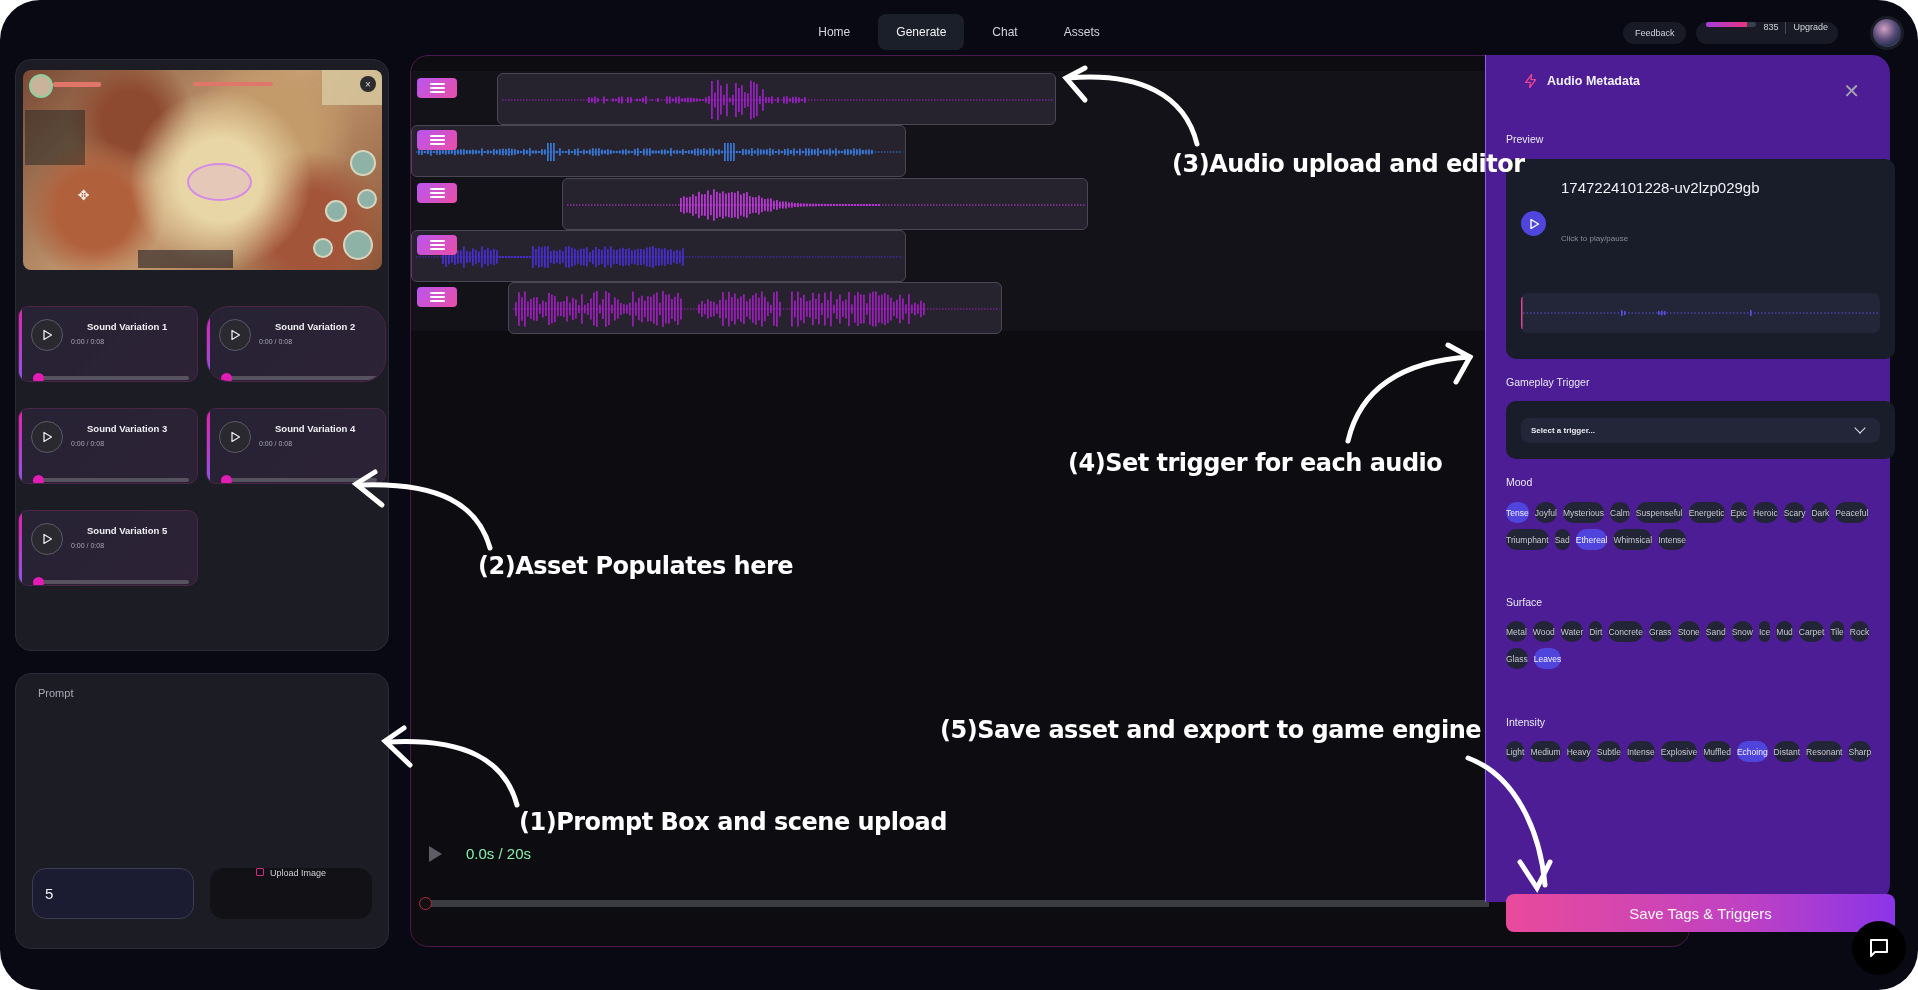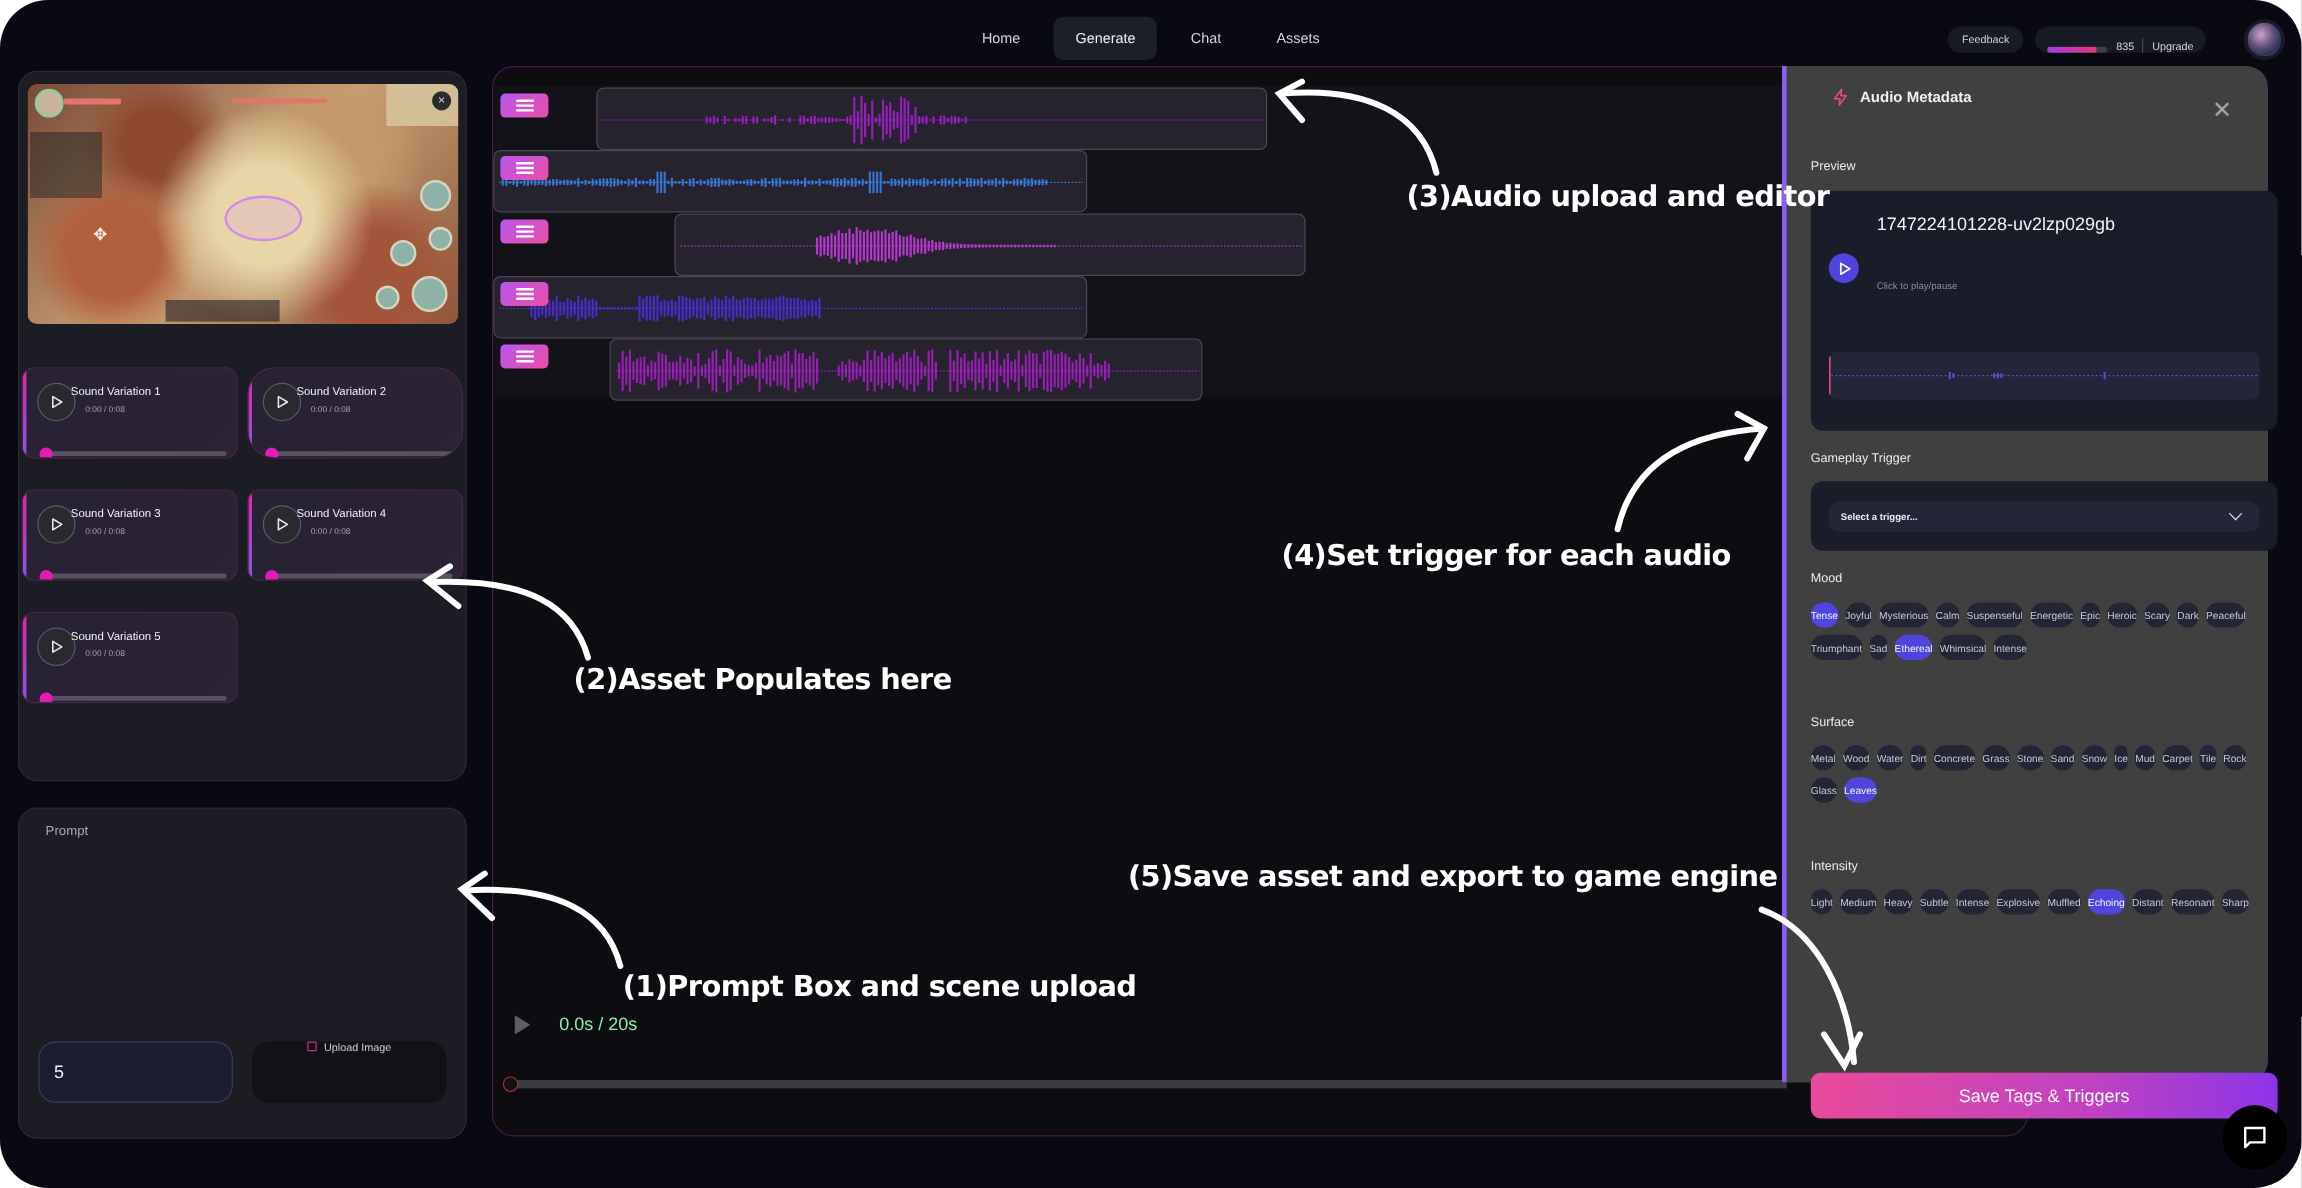--- a/index.html
+++ b/index.html
@@ -6,21 +6,21 @@
 html,body{width:1918px;height:990px;overflow:hidden;background:#ffffff}
 body{font-family:"Liberation Sans",sans-serif;color:#e6e6ee;position:relative}
 .app{position:absolute;left:0;top:0;width:1918px;height:990px;background:#090913;border-radius:40px;overflow:hidden}
 
 
 .nav{position:absolute;top:14px;left:0;width:100%;height:38px;display:flex;justify-content:center;gap:10px}
 .nav-tab{height:36px;padding:0 18px;display:flex;align-items:center;font-size:12px;color:#d4d4dc;border-radius:8px;cursor:pointer}
 .nav-tab.active{background:#1b1f29;color:#f2f2f7}
 .top-right{position:absolute;top:22px;right:80px;display:flex;gap:10px;align-items:center}
 .feedback{height:22px;padding:0 12px;border-radius:11px;background:#181b25;font-size:9px;color:#d3d3db;display:flex;align-items:center}
-.credits{height:22px;padding:0 10px;border-radius:11px;background:#181b25;display:flex;align-items:flex-end;gap:7px;font-size:9px;color:#d3d3db}
+.credits{height:22px;padding:0 10px;border-radius:11px;background:#181b25;display:flex;align-items:flex-start;gap:7px;font-size:9px;color:#d3d3db}
 .credit-bar{width:50px;height:5px;border-radius:3px;background:#3b3f4d;overflow:hidden}
 .credit-fill{height:100%;background:linear-gradient(90deg,#a33de0,#e8347d)}
 .credit-sep{width:1px;height:12px;background:#444857}
 .avatar{position:absolute;top:16px;right:14px;width:34px;height:34px;border-radius:50%;border:3px solid #1a1c25;background:radial-gradient(circle at 40% 35%,#cfa3c4,#5b4b78 45%,#2a3452 70%,#8a93b5);}
 
 
 .left-top{position:absolute;left:15px;top:59px;width:374px;height:592px;background:#1c1c25;border:1px solid #2a2b36;border-radius:16px}
 .scene{position:absolute;left:7px;top:10px;width:359px;height:200px;border-radius:8px;overflow:hidden;
  background:
   radial-gradient(circle at 55% 55%,#e9d6a6 0 18%,transparent 40%),
@@ -37,21 +37,21 @@
 .scene-ring{position:absolute;left:164px;top:93px;width:65px;height:38px;border-radius:50%;border:2px solid #d48ae8;background:rgba(220,160,240,.25)}
 .scene-btn{position:absolute;border-radius:50%;background:#8fb2a6;border:2px solid #d6d6c0}
 .scene-quest{position:absolute;left:2px;top:40px;width:60px;height:55px;background:rgba(20,30,30,.45)}
 .scene-chat{position:absolute;left:115px;top:180px;width:95px;height:18px;background:rgba(20,20,30,.55)}
 .scene-dpad{position:absolute;left:38px;top:103px;width:45px;height:45px;color:#fff;font-size:14px;text-align:center;line-height:45px;opacity:.9}
 
 .cards{position:absolute;left:2px;top:246px;width:370px}
 .card{position:absolute;width:180px;height:76px;background:linear-gradient(135deg,#262234,#2d2236);border:1px solid #4a2546;border-radius:10px;overflow:hidden}
 .card::before{content:"";position:absolute;left:0;top:0;bottom:0;width:3px;background:linear-gradient(180deg,#e61fb1,#8b55e8)}
 .card-play{position:absolute;left:12px;top:12px;width:32px;height:32px;border-radius:50%;border:1px solid #5a5a66;background:#2a2930;display:flex;align-items:center;justify-content:center;cursor:pointer}
-.card-title{position:absolute;left:40px;top:14px;font-size:9.5px;font-weight:normal;color:#f1f1f5}
+.card-title{position:absolute;left:68px;top:14px;font-size:9.5px;font-weight:bold;color:#f1f1f5}
 .card-time{position:absolute;left:52px;top:31px;font-size:7px;color:#a6a6b2}
 .card-track{position:absolute;left:18px;top:69px;width:152px;height:4px;background:#56525f;border-radius:2px}
 .card-knob{position:absolute;left:14px;top:66px;width:11px;height:11px;border-radius:50%;background:#e31cb6}
 
 .left-bottom{position:absolute;left:15px;top:673px;width:374px;height:276px;background:#1c1c25;border:1px solid #2a2b36;border-radius:16px}
 .prompt-label{position:absolute;left:22px;top:13px;font-size:11px;color:#a9a9b4}
 .prompt-box{position:absolute;left:16px;top:52px;width:340px;height:121px;background:#1b1c31;border:1px solid #3c3d52;border-radius:14px}
 .prompt-placeholder{position:absolute;left:20px;top:28px;font-size:11.5px;color:#e0e0ea}
 .send-icon{position:absolute;right:18px;bottom:14px;color:#8e2459;font-size:14px;cursor:pointer}
 .count-field{position:absolute;left:16px;top:194px;width:162px;height:51px;background:#1b1c31;border:1px solid #3c3d52;border-radius:14px;font-size:15px;color:#f0f0f5;padding-left:12px;display:flex;align-items:center}
@@ -64,21 +64,21 @@
 .track-handle{position:absolute;left:6px;width:40px;height:20px;border-radius:4px;background:linear-gradient(135deg,#b955f0,#ea4ea6);display:flex;flex-direction:column;justify-content:center;align-items:center;gap:2px;cursor:grab;z-index:3}
 .track-handle i{display:block;width:15px;height:2px;background:#fff;border-radius:1px}
 .clip{position:absolute;height:52px;background:#26232f;border:1px solid #4b4855;border-radius:6px;overflow:hidden;cursor:move}
 .clip svg{position:absolute;left:0;top:0;width:100%;height:100%}
 .tl-play{position:absolute;left:18px;top:790px;width:0;height:0;border-left:13px solid #5d5d65;border-top:8px solid transparent;border-bottom:8px solid transparent;cursor:pointer}
 .tl-time{position:absolute;left:55px;top:789px;font-size:15px;color:#86efac}
 .tl-scrub{position:absolute;left:15px;top:844px;width:1063px;height:7px;background:#3b3b42}
 .tl-head{position:absolute;left:8px;top:841px;width:13px;height:13px;border-radius:50%;border:1.5px solid #b52a3d;background:#111;cursor:grab}
 
 
-.meta{position:absolute;left:1485px;top:55px;width:405px;height:847px;background:#404040;border-left:4px solid #8b5cf6;border-radius:0 18px 18px 0}
+.meta{position:absolute;left:1485px;top:55px;width:405px;height:847px;background:#4c1d95;border-left:1px solid #8b5cf6;border-radius:0 18px 18px 0}
 .meta-title{position:absolute;left:37px;top:18px;display:flex;align-items:center;gap:8px;font-size:12.5px;font-weight:bold;color:#f0f0f6}
 .meta-close{position:absolute;right:30px;top:24px;color:#a3a3ad;font-size:20px;cursor:pointer}
 .sec-label{position:absolute;left:20px;font-size:10.5px;font-weight:normal;color:#e9e9f1}
 .preview-card{position:absolute;left:20px;top:104px;width:389px;height:200px;background:#191c29;border-radius:10px;width:389px}
 .preview-name{position:absolute;left:55px;top:20px;font-size:15px;color:#f1f1f6}
 .preview-play{position:absolute;left:15px;top:52px;width:25px;height:25px;border-radius:50%;background:#4f45dc;display:flex;align-items:center;justify-content:center;cursor:pointer}
 .preview-hint{position:absolute;left:55px;top:75px;font-size:8px;color:#8b8d99}
 .preview-wave{position:absolute;left:15px;top:134px;width:359px;height:40px;background:#232638;border-radius:7px;overflow:hidden}
 .trigger-card{position:absolute;left:20px;top:346px;width:389px;height:58px;background:#191c29;border-radius:10px}
 .trigger-select{position:absolute;left:15px;top:17px;width:359px;height:25px;background:#232638;border-radius:8px;font-size:8px;font-weight:bold;color:#ececf4;padding-left:10px;display:flex;align-items:center;cursor:pointer}

